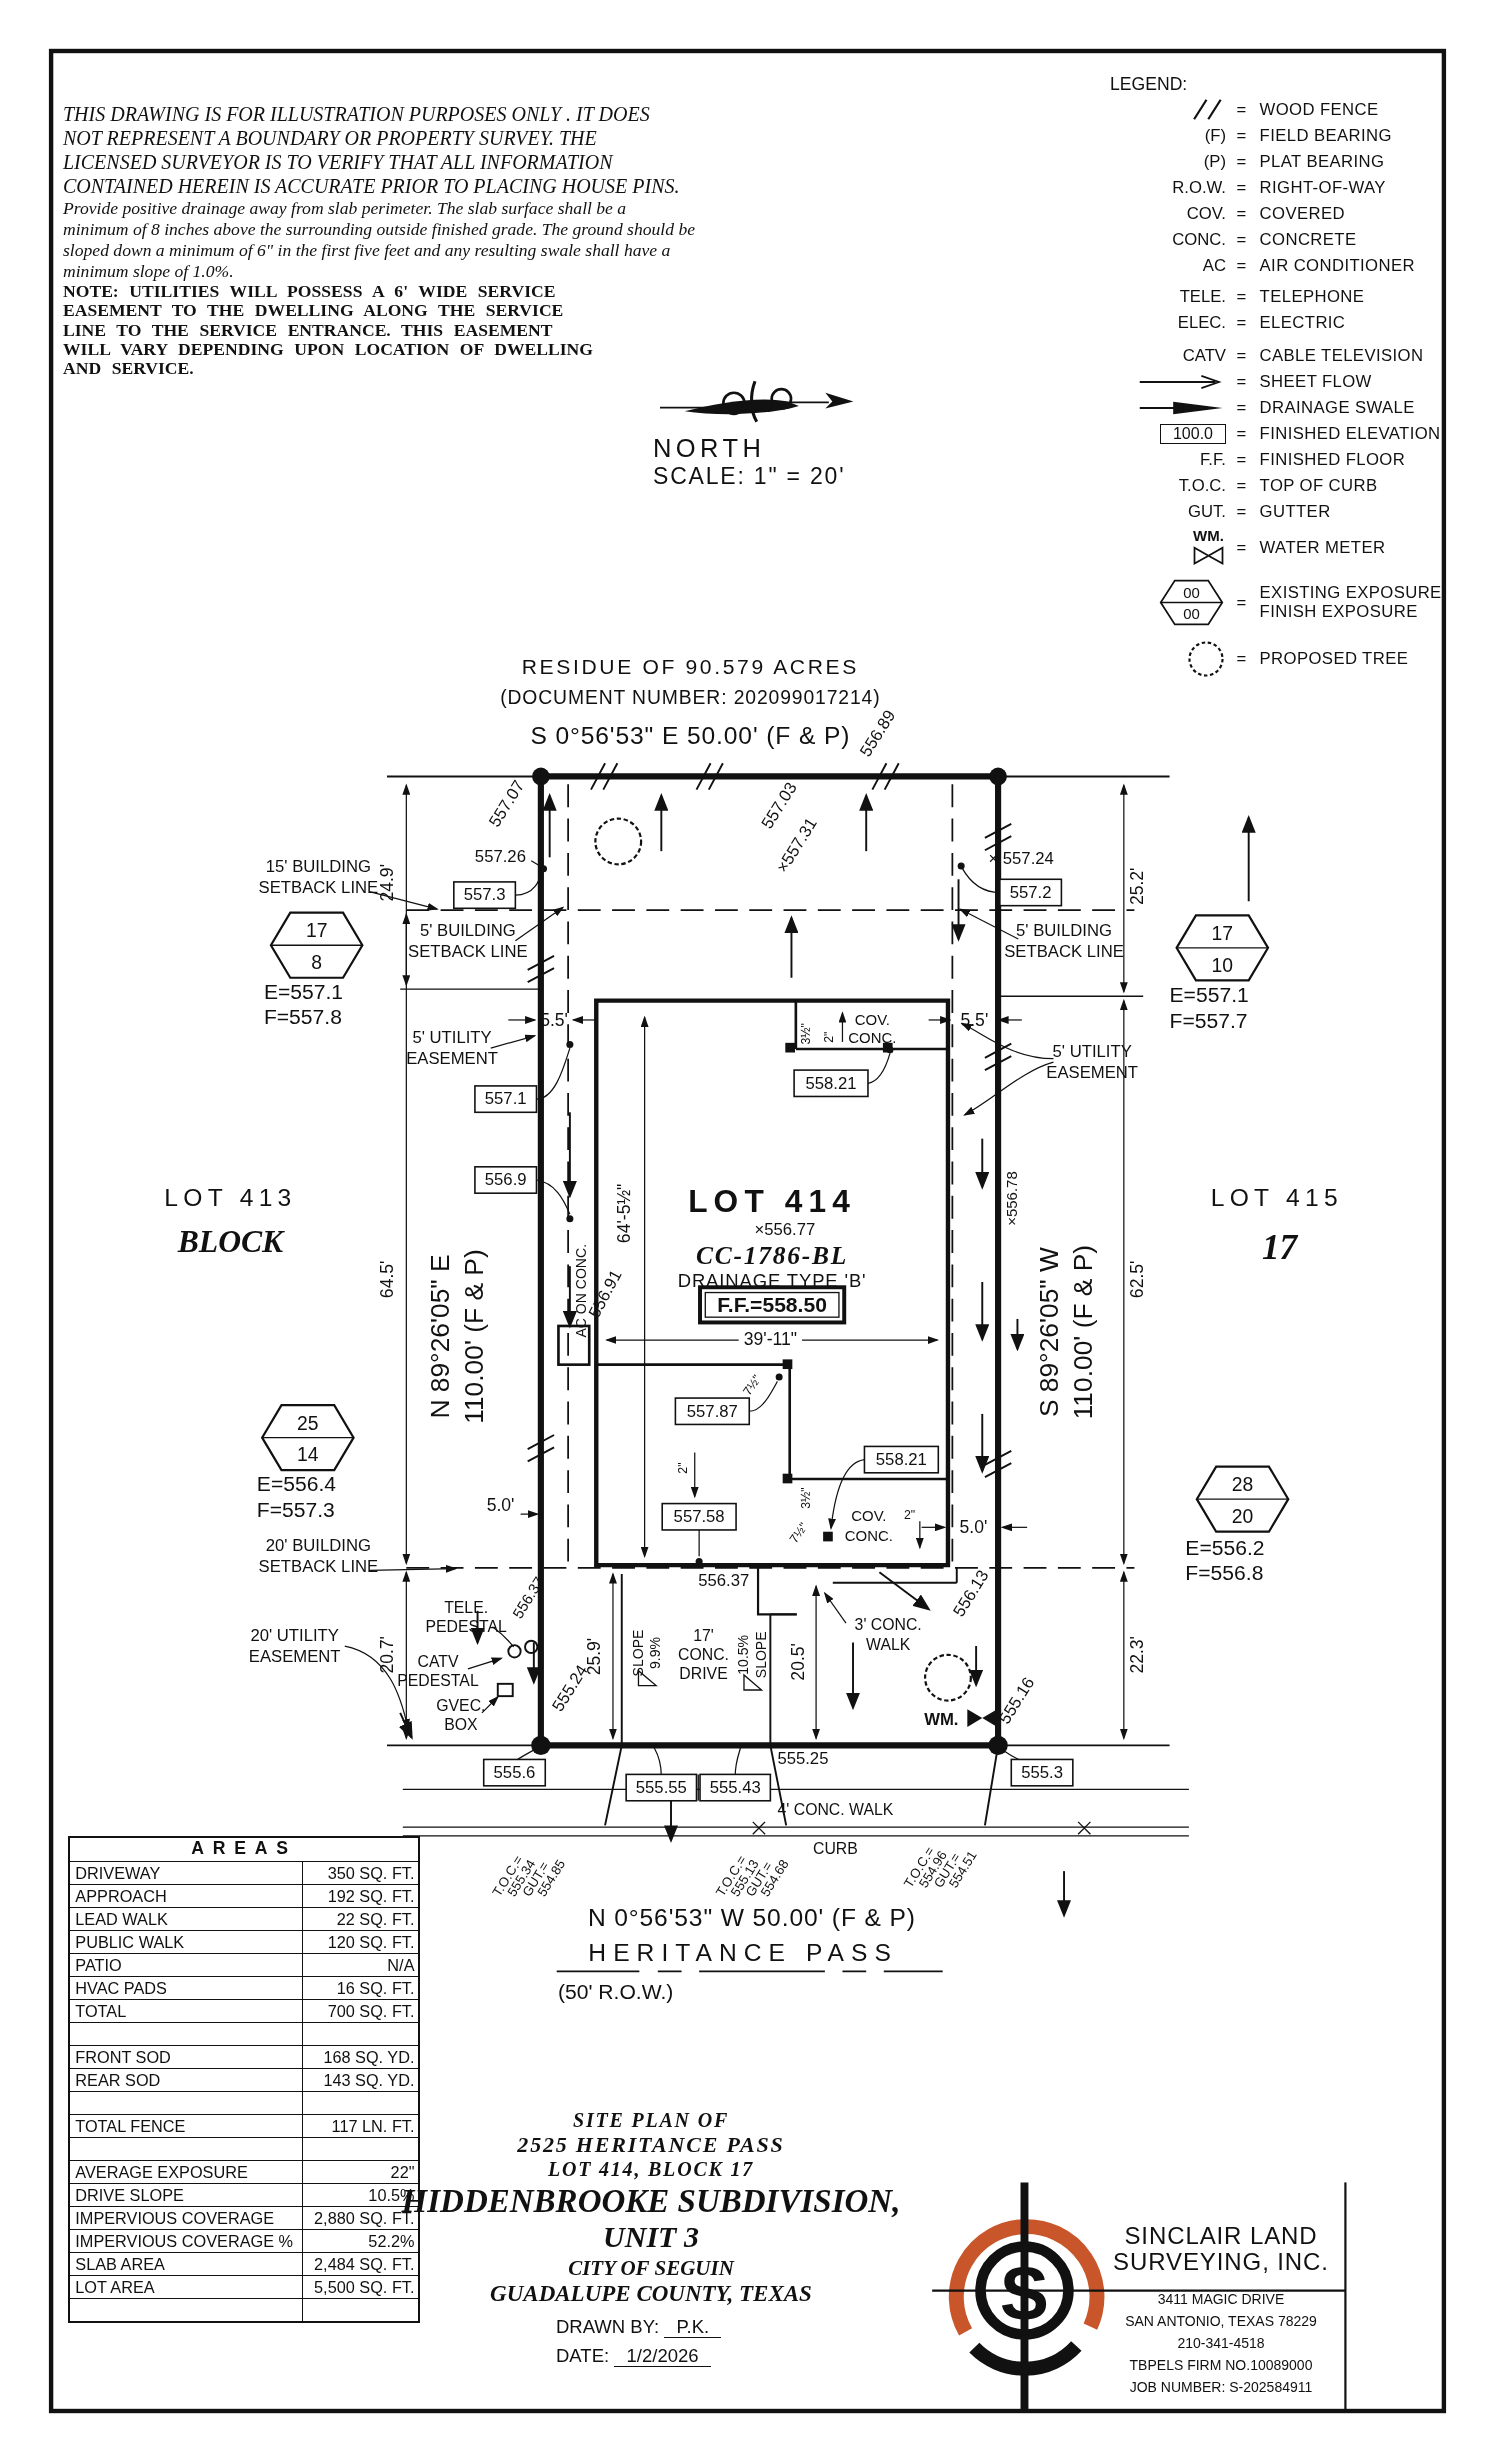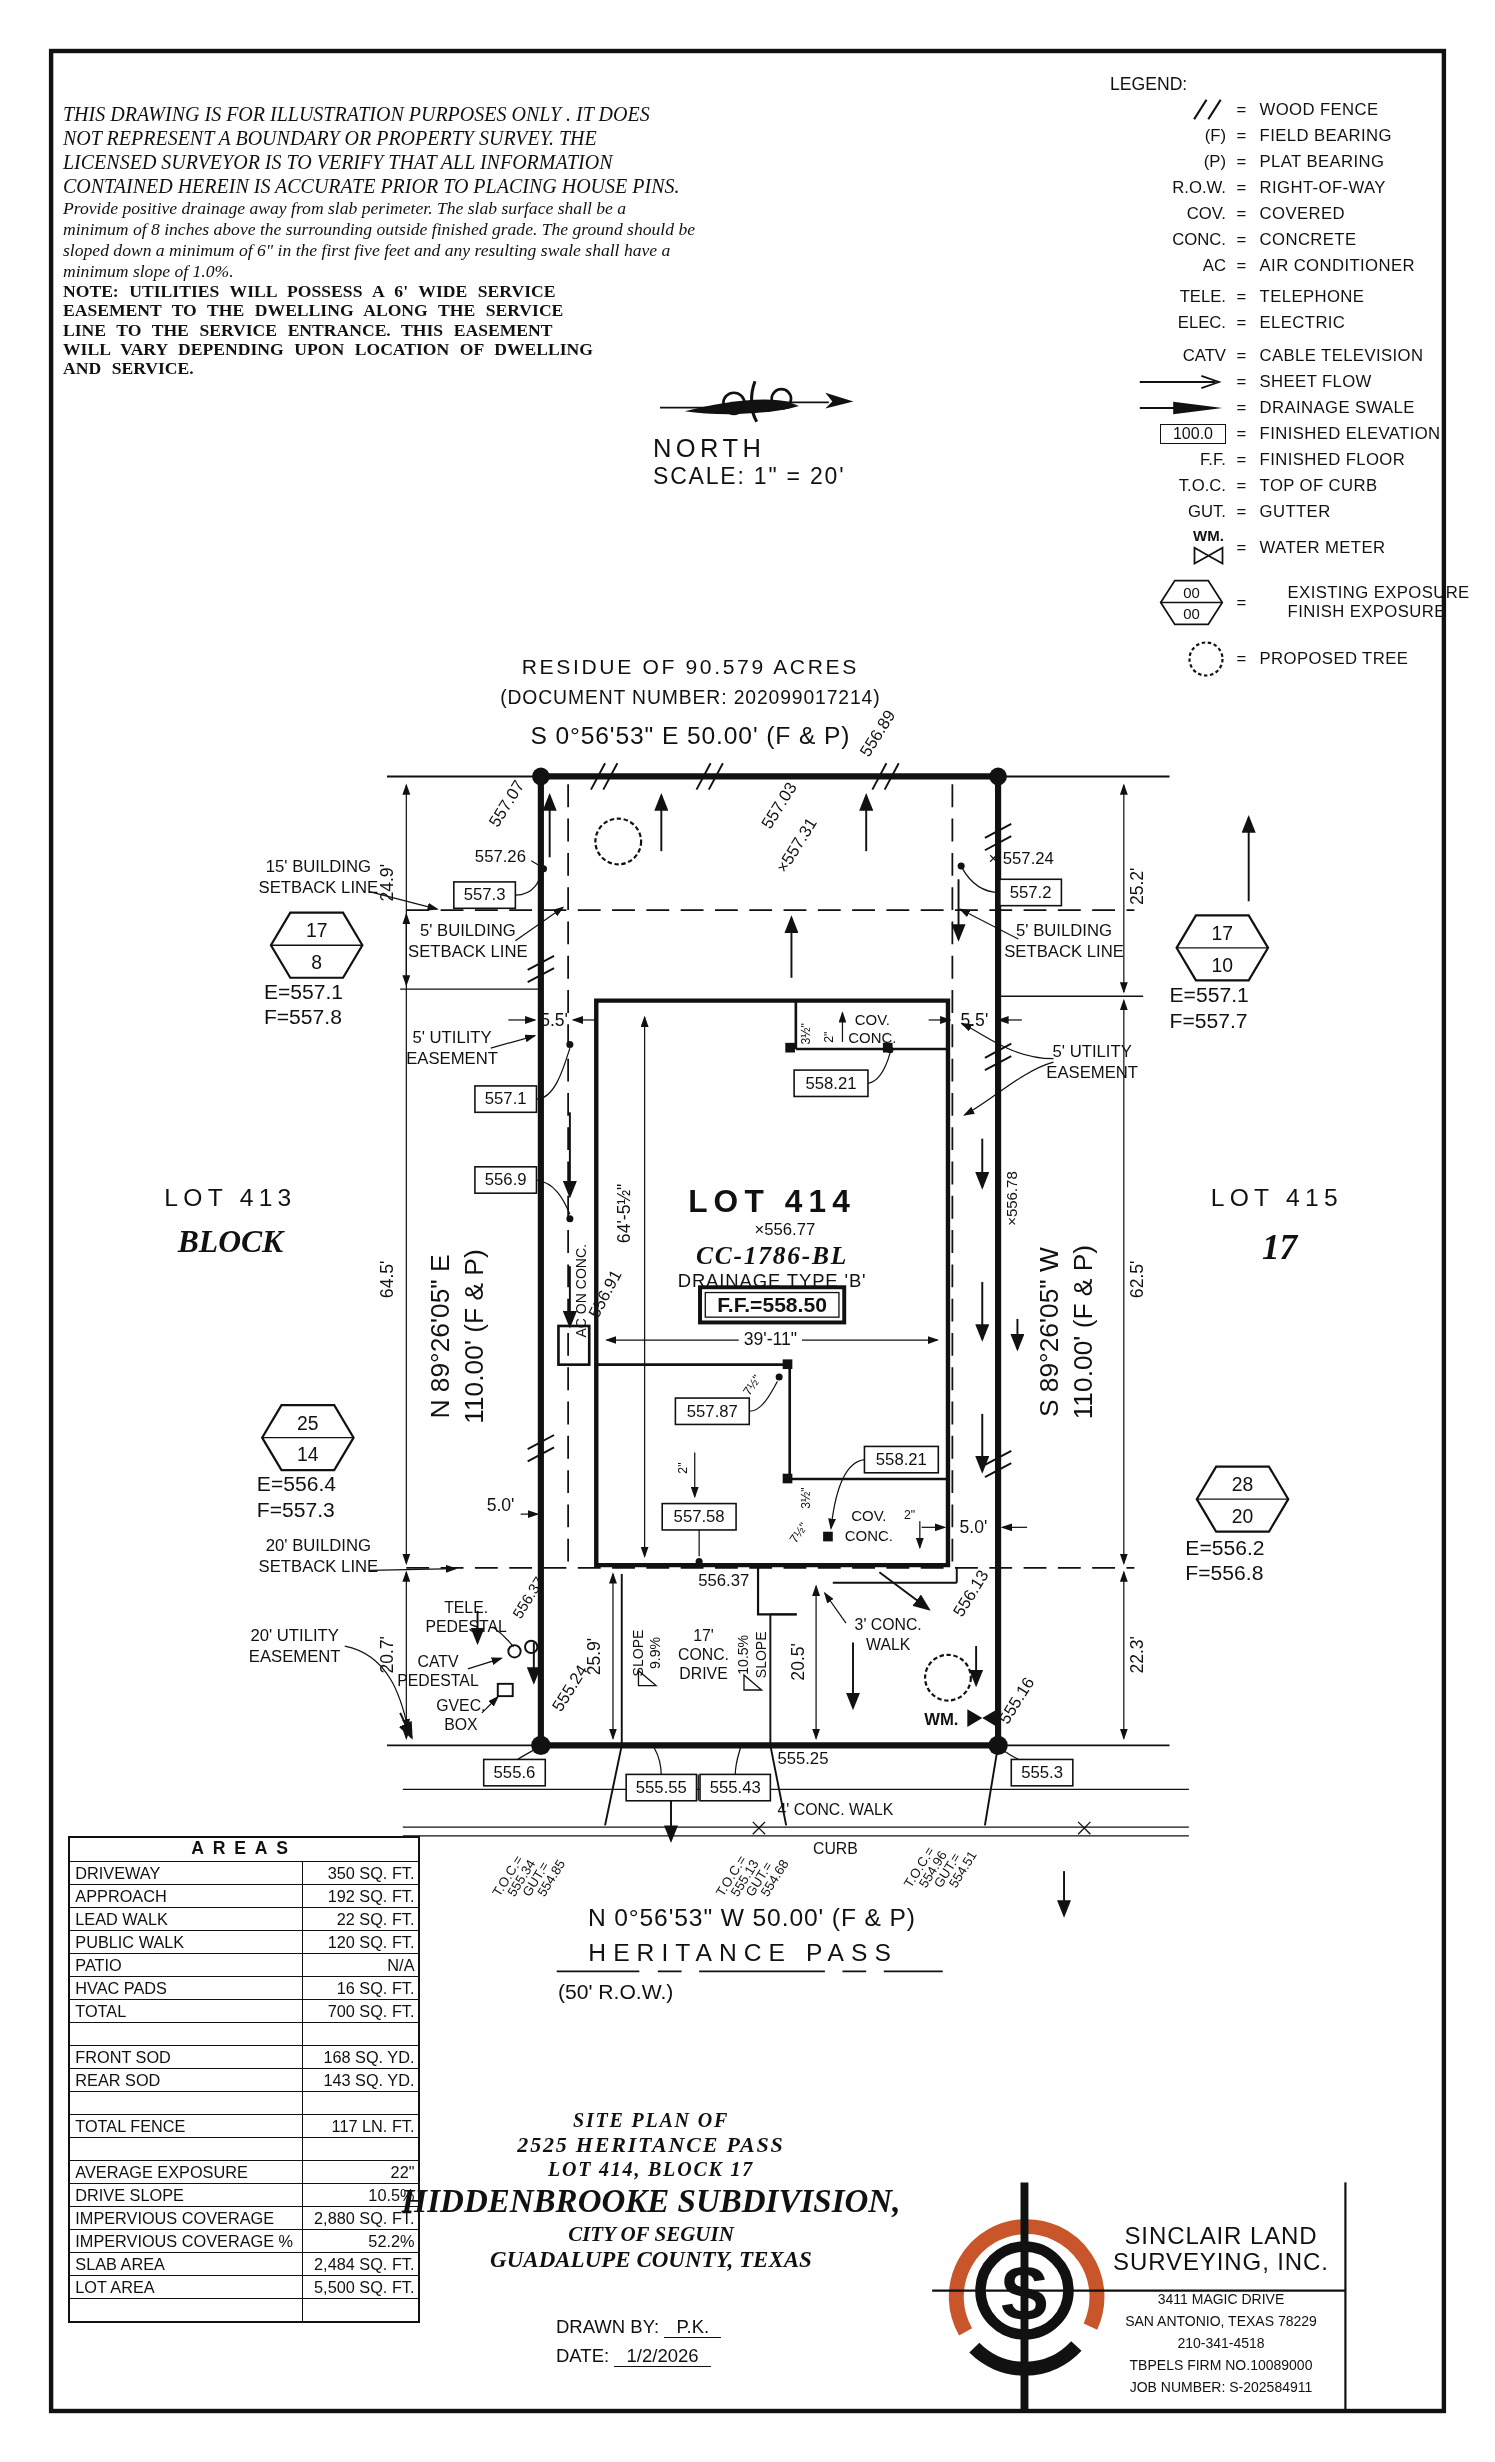--- a/index.html
+++ b/index.html
@@ -12,21 +12,21 @@
   .p2 div{font-family:"Liberation Serif",serif;font-style:italic;font-size:17.6px;line-height:21px;white-space:nowrap;}
   .p3 div{font-family:"Liberation Serif",serif;font-weight:bold;font-size:17.6px;line-height:19.3px;word-spacing:6.2px;white-space:nowrap;}
   
   #legend{left:1110px;top:74px;width:327px;font-size:16.7px;}
   #legend .lg-title{font-size:17.6px;margin-bottom:1.8px;}
   .lg-row{display:flex;align-items:center;height:26px;}
   .lg-sym{width:116px;text-align:right;padding-right:10.6px;flex:none;display:flex;justify-content:flex-end;align-items:center;}
   .lg-eq{width:23px;flex:none;}
   .lg-label{flex:1;white-space:nowrap;letter-spacing:0.4px;}
   .lg-box{border:1.3px solid #111;padding:0 12px;font-size:16px;}
-  .lg-two{line-height:18.5px;margin-left:28px;}
+  .lg-two{line-height:18.5px;}
   
   #north{left:653px;top:376px;width:229px;text-align:left;}
   #north .n1{font-size:25.5px;letter-spacing:4.4px;margin-top:3.5px;}
   #north .n2{font-size:23px;letter-spacing:1.8px;}
   
   #areas{left:68px;top:1836px;width:348px;border:2.2px solid #111;background:#fff;}
   #areas .hd{height:23px;border-bottom:1.8px solid #111;text-align:center;font-size:17.6px;font-weight:bold;letter-spacing:8.8px;}
   .ar-row{display:flex;height:22px;border-bottom:0.9px solid #111;font-size:16.3px;}
   .ar-row:last-child{border-bottom:none;}
   .ar-l{width:227px;flex:none;border-right:0.9px solid #111;padding:1.8px 0 0 5.3px;white-space:nowrap;overflow:visible;}
@@ -698,20 +698,21 @@
       <span class="ar-l"></span>
       <span class="ar-v"></span>
     </div>
 </div>
 
 <div id="titleblock" class="abs">
   <div class="t1">SITE PLAN OF</div>
   <div class="t2">2525 HERITANCE PASS</div>
   <div class="t3">LOT 414, BLOCK 17</div>
   <div class="t4">HIDDENBROOKE SUBDIVISION,</div>
+  <div class="t5">UNIT 3</div>
   <div class="t6">CITY OF SEGUIN</div>
   <div class="t7">GUADALUPE COUNTY, TEXAS</div>
 </div>
 <div id="drawnby" class="abs">
   <div class="row"><span>DRAWN BY:</span> <span class="val">P.K.</span></div>
   <div class="row"><span>DATE:</span> <span class="val">1/2/2026</span></div>
 </div>
 
 <div id="firm" class="abs">
   <div class="f1">

